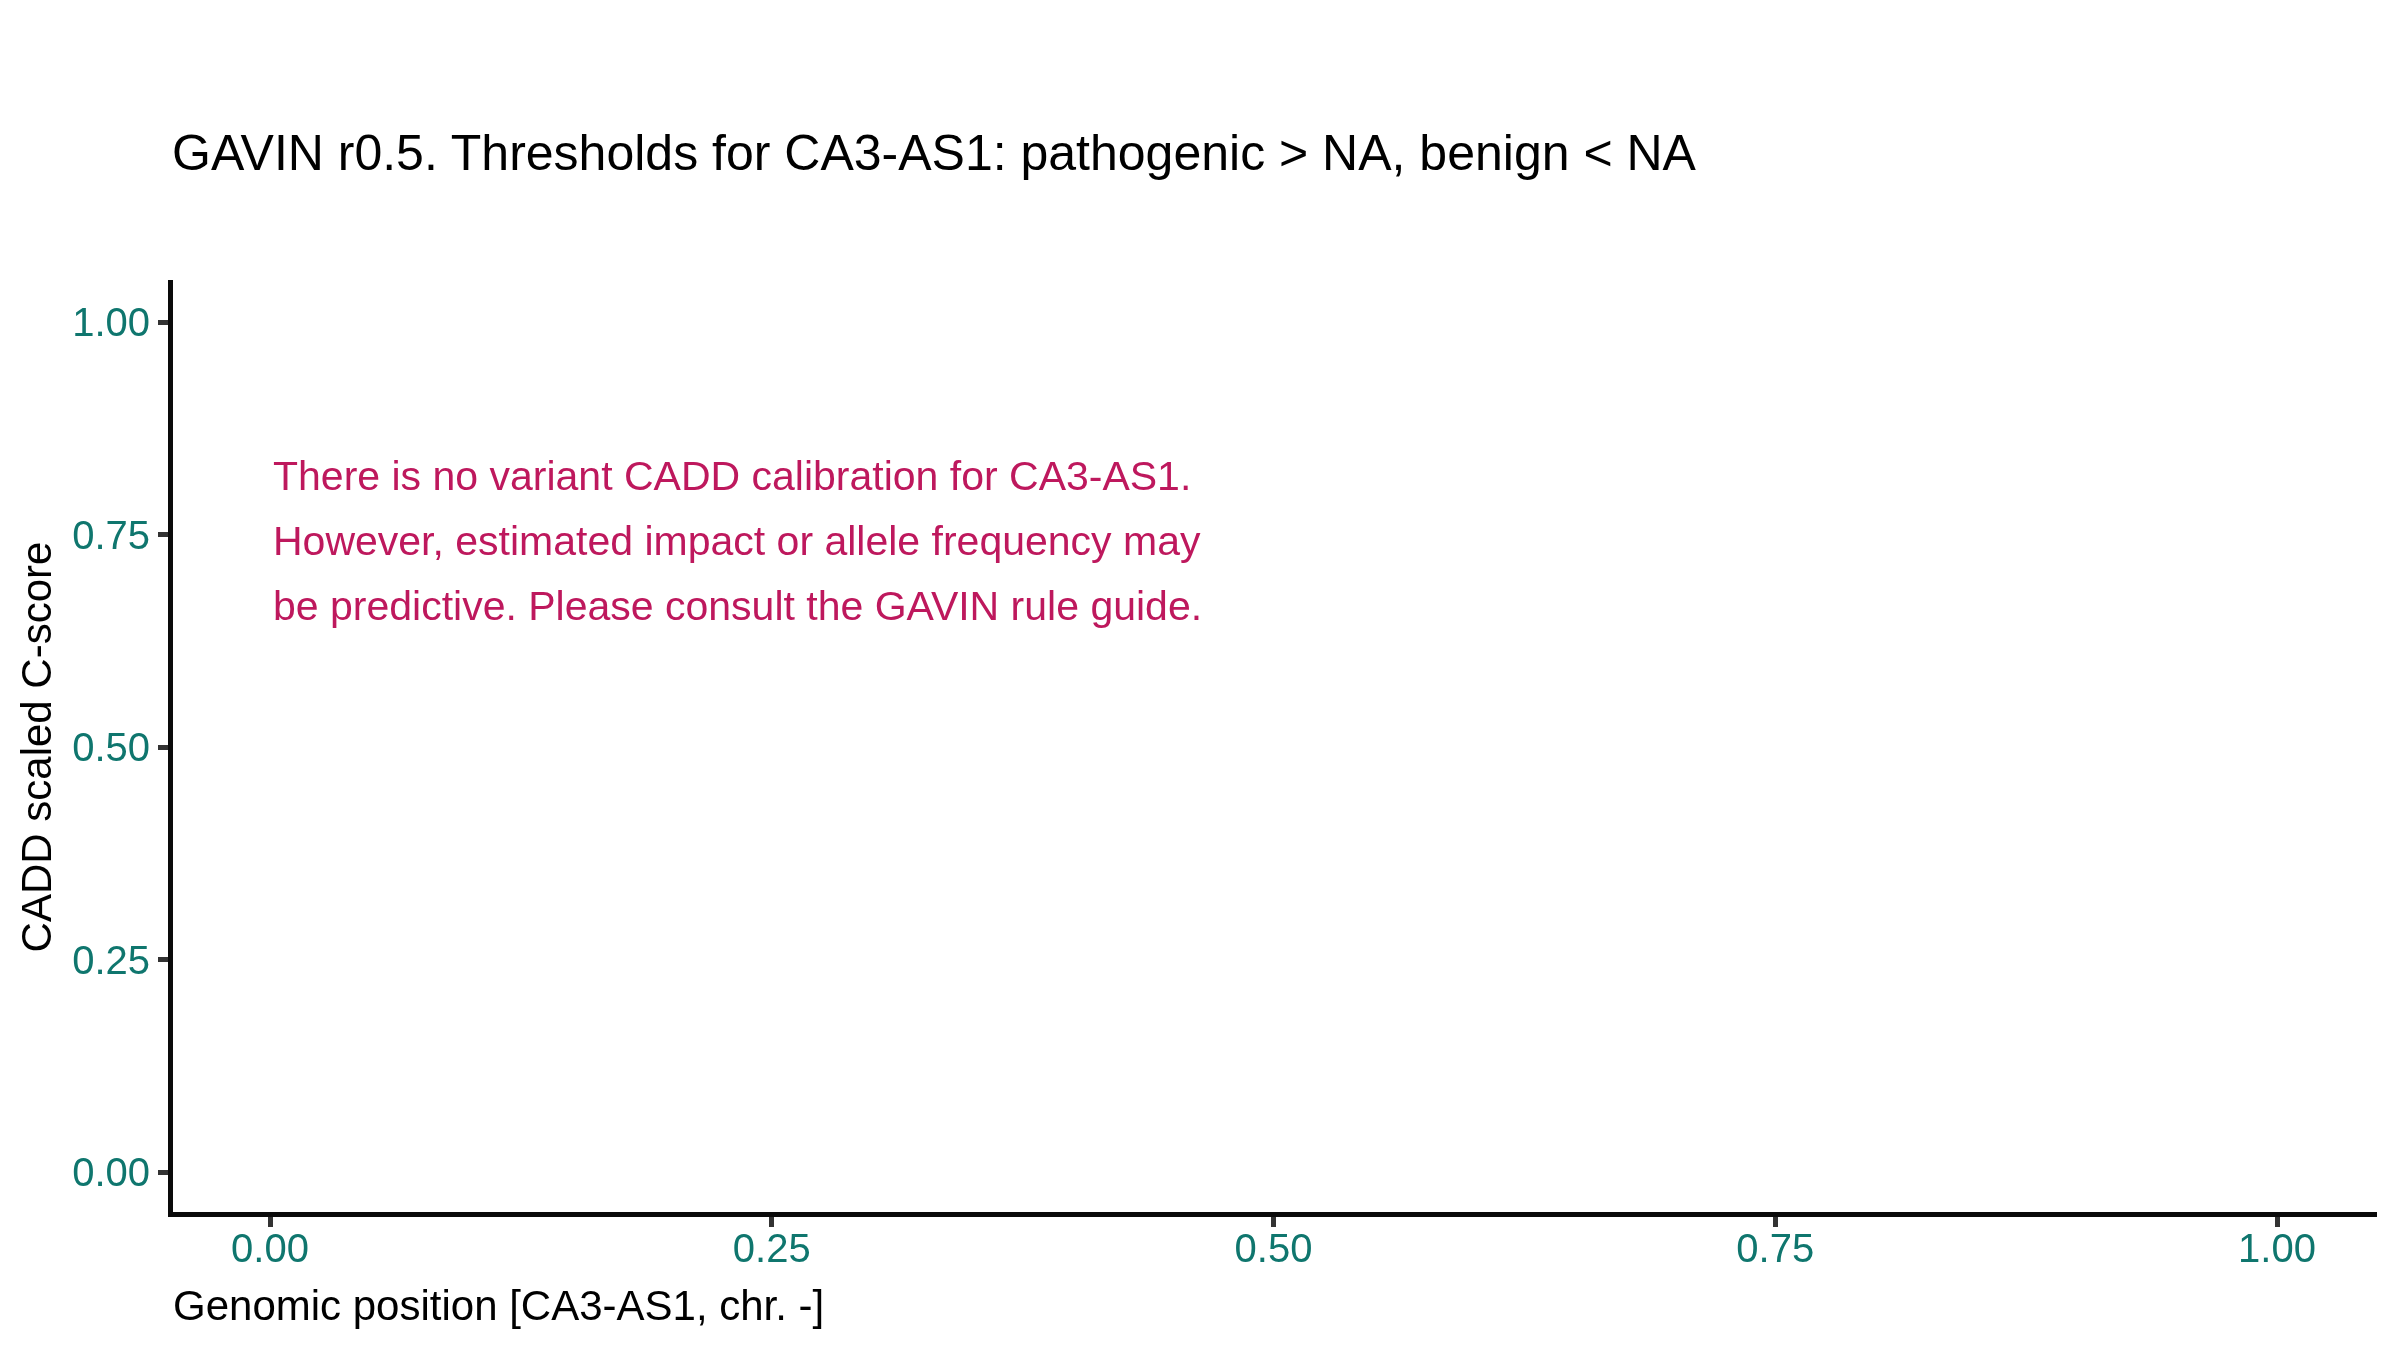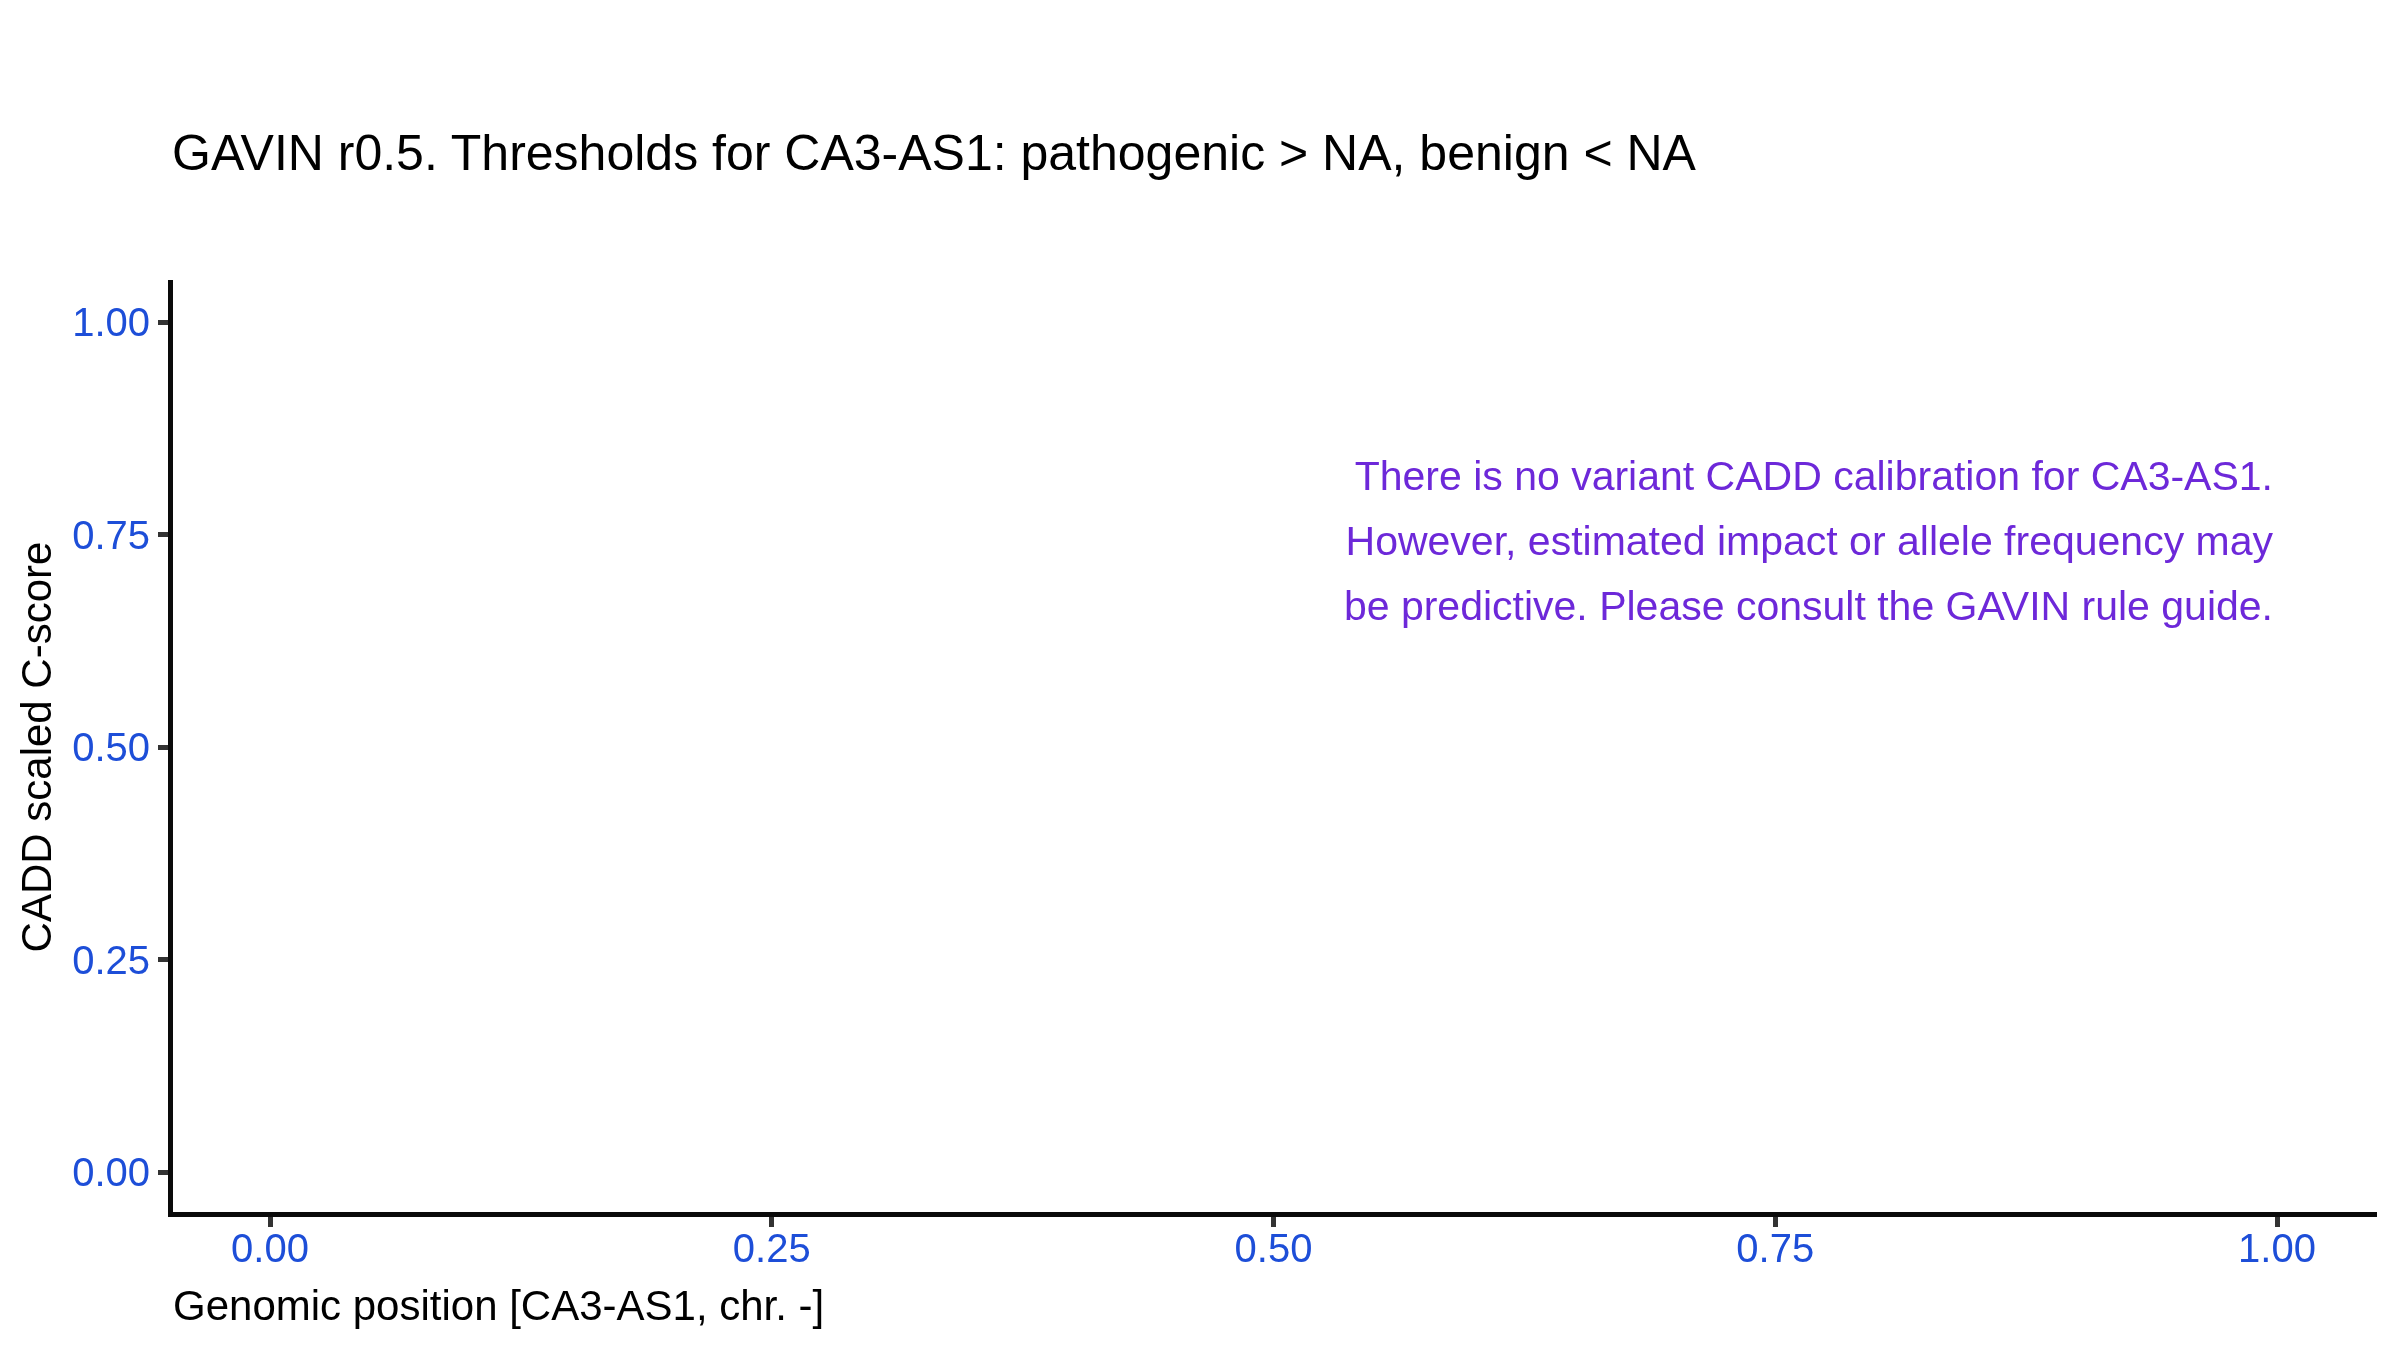--- a/index.html
+++ b/index.html
@@ -34,34 +34,34 @@
     box-sizing: border-box;
     border-left: 5px solid #0a0a0a;
     border-bottom: 5px solid #0a0a0a;
     background: #ffffff;
   }
   #annotation {
     position: absolute;
     left: 273px;
     top: 444px;
     width: 2000px;
-    text-align: right;
+    text-align: left;
     font-size: 41px;
     line-height: 65px;
-    color: #6d28d9;
+    color: #be185d;
   }
   .tick-mark {
     position: absolute;
     background: #333333;
   }
   .tick-label {
     position: absolute;
     font-size: 40px;
     line-height: 44px;
-    color: #1d4ed8;
+    color: #0f766e;
   }
   .x-tick-label {
     width: 160px;
     text-align: center;
     top: 1226px;
   }
   .y-tick-label {
     left: 0px;
     width: 150px;
     text-align: right;

